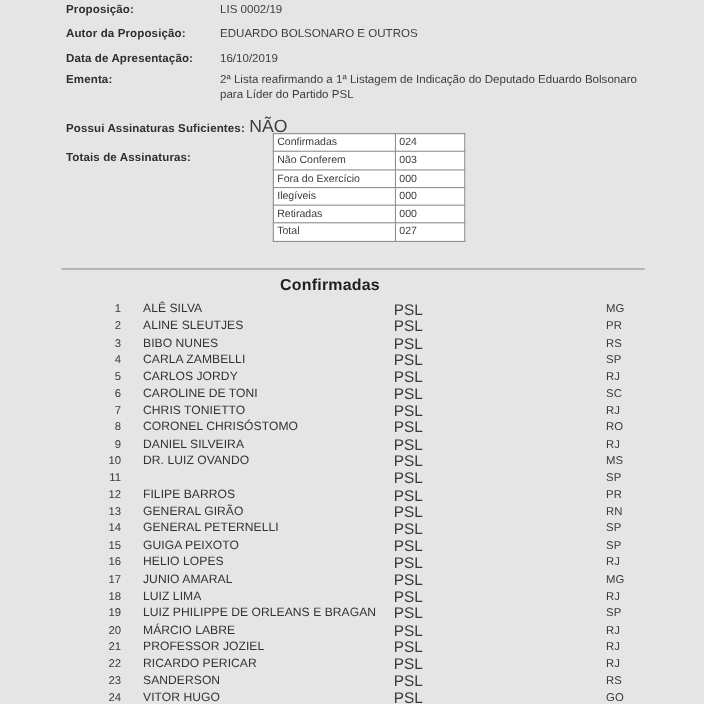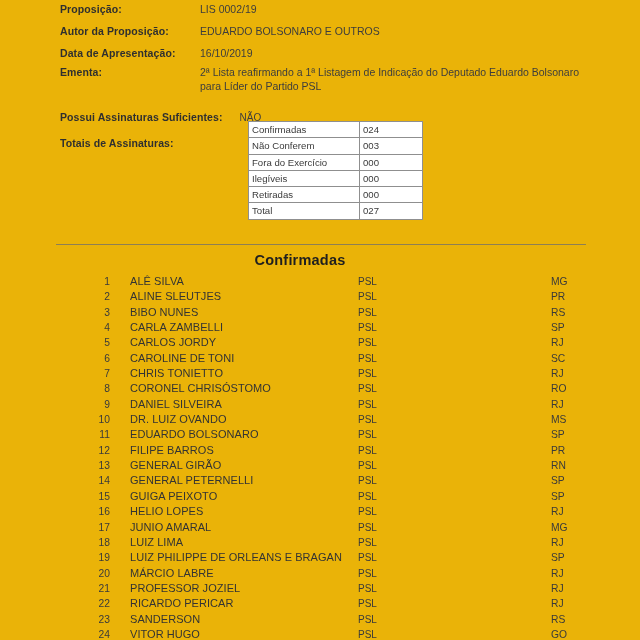--- a/index.html
+++ b/index.html
@@ -14,21 +14,21 @@
     overflow: hidden;
     position: relative;
     font-family: "Liberation Sans", sans-serif;
     color: #3a3a3a;
     -webkit-font-smoothing: antialiased;
   }
 
   #page {
     position: absolute;
     inset: 0;
-    background: #eab308;
+    background: #e5e5e5;
   }
 
   
   .meta {
     position: absolute;
     left: 0;
     top: 0;
     width: 640px;
   }
   .meta-row {
@@ -66,24 +66,24 @@
   .r-data    { top: 47px; }
   .r-ementa  { top: 66px; }
 
   .meta-inline {
     position: absolute;
     left: 60px;
   }
   .meta-inline .meta-label { position: static; display: inline; }
   .meta-inline .meta-value-inline {
     display: inline;
-    font-size: 10px;
+    font-size: 16px;
     font-weight: normal;
     color: #3d3d3d;
-    margin-left: 17px;
+    margin-left: 4px;
   }
   .r-possui  { top: 107px; }
   .r-totais  { top: 133px; }
 
   
   .totals-table {
     position: absolute;
     left: 248px;
     top: 121px;
     width: 158px;
@@ -150,21 +150,21 @@
   .sig-name {
     position: absolute;
     left: 130px;
     font-size: 11px;
     color: #333333;
     letter-spacing: 0.05px;
   }
   .sig-party {
     position: absolute;
     left: 358px;
-    font-size: 10px;
+    font-size: 14px;
     color: #3a3a3a;
   }
   .sig-state {
     position: absolute;
     left: 551px;
     font-size: 10.3px;
     color: #3a3a3a;
   }
 </style>
 </head>
@@ -292,21 +292,20 @@
         <span class="sig-state">RJ</span>
       </div>
       <div class="sig-row">
         <span class="sig-num">10</span>
         <span class="sig-name">DR. LUIZ OVANDO</span>
         <span class="sig-party">PSL</span>
         <span class="sig-state">MS</span>
       </div>
       <div class="sig-row">
         <span class="sig-num">11</span>
-        <span class="sig-name">EDUARDO BOLSONARO</span>
         <span class="sig-party">PSL</span>
         <span class="sig-state">SP</span>
       </div>
       <div class="sig-row">
         <span class="sig-num">12</span>
         <span class="sig-name">FILIPE BARROS</span>
         <span class="sig-party">PSL</span>
         <span class="sig-state">PR</span>
       </div>
       <div class="sig-row">

